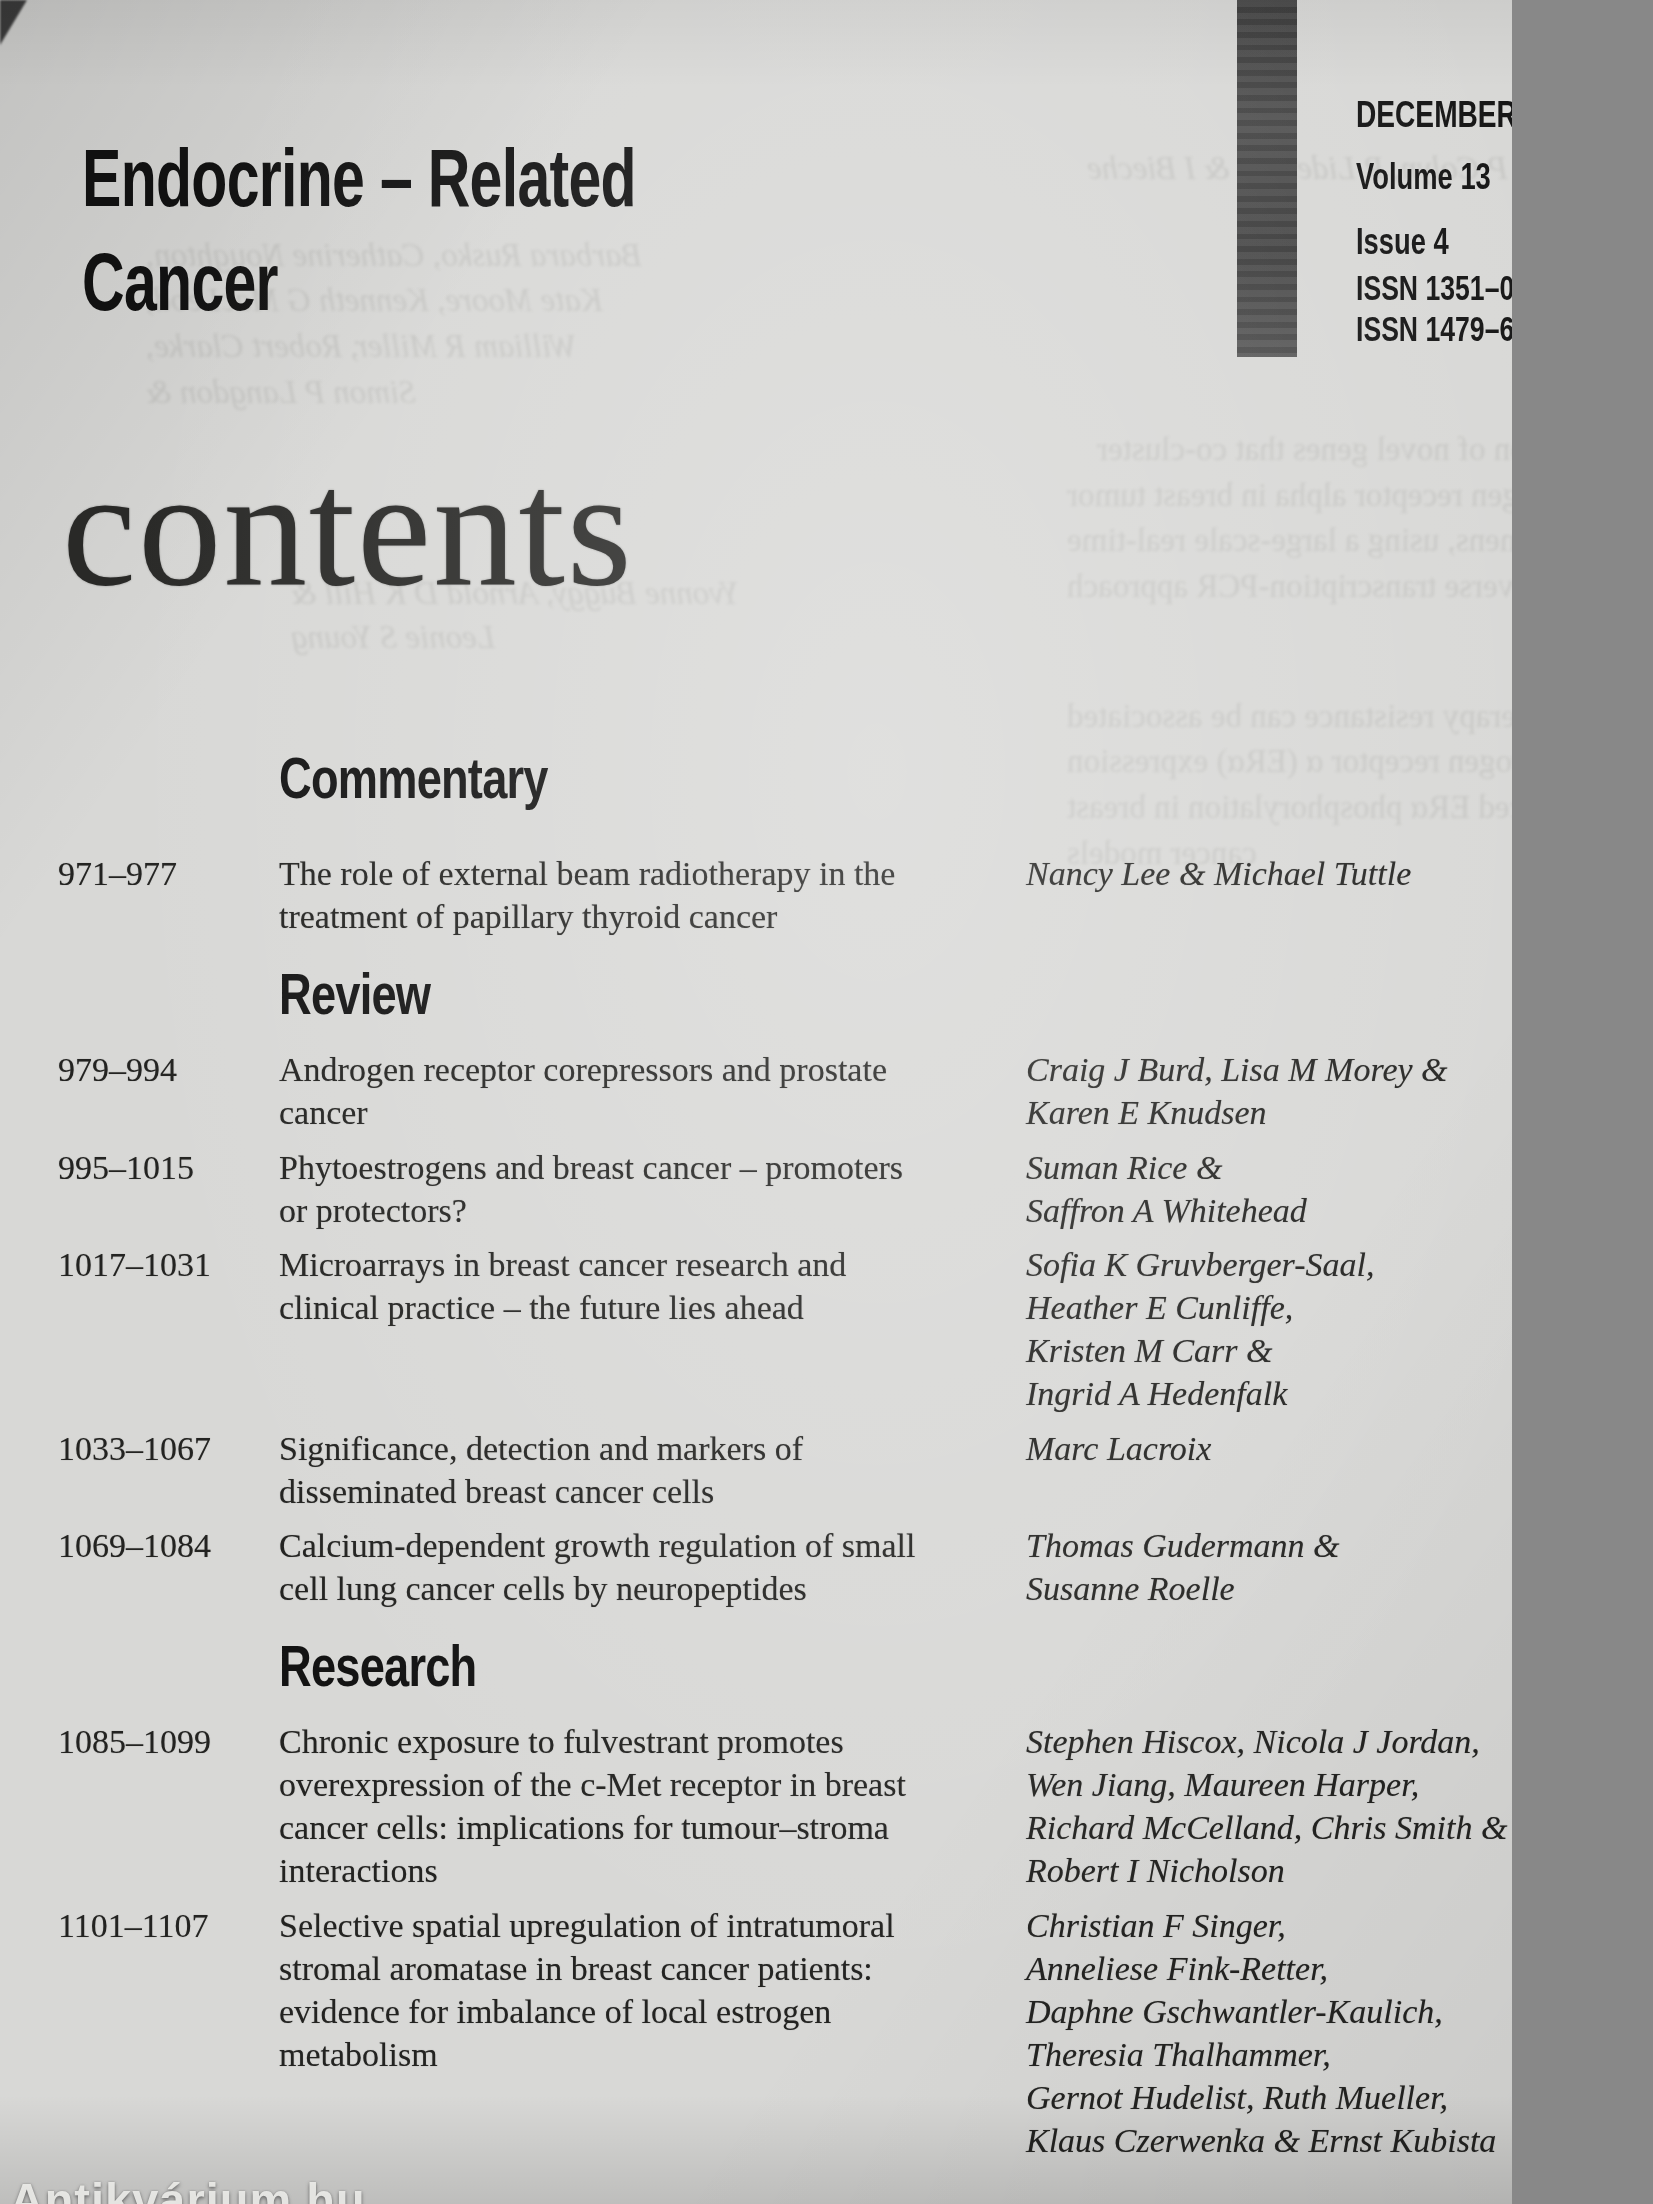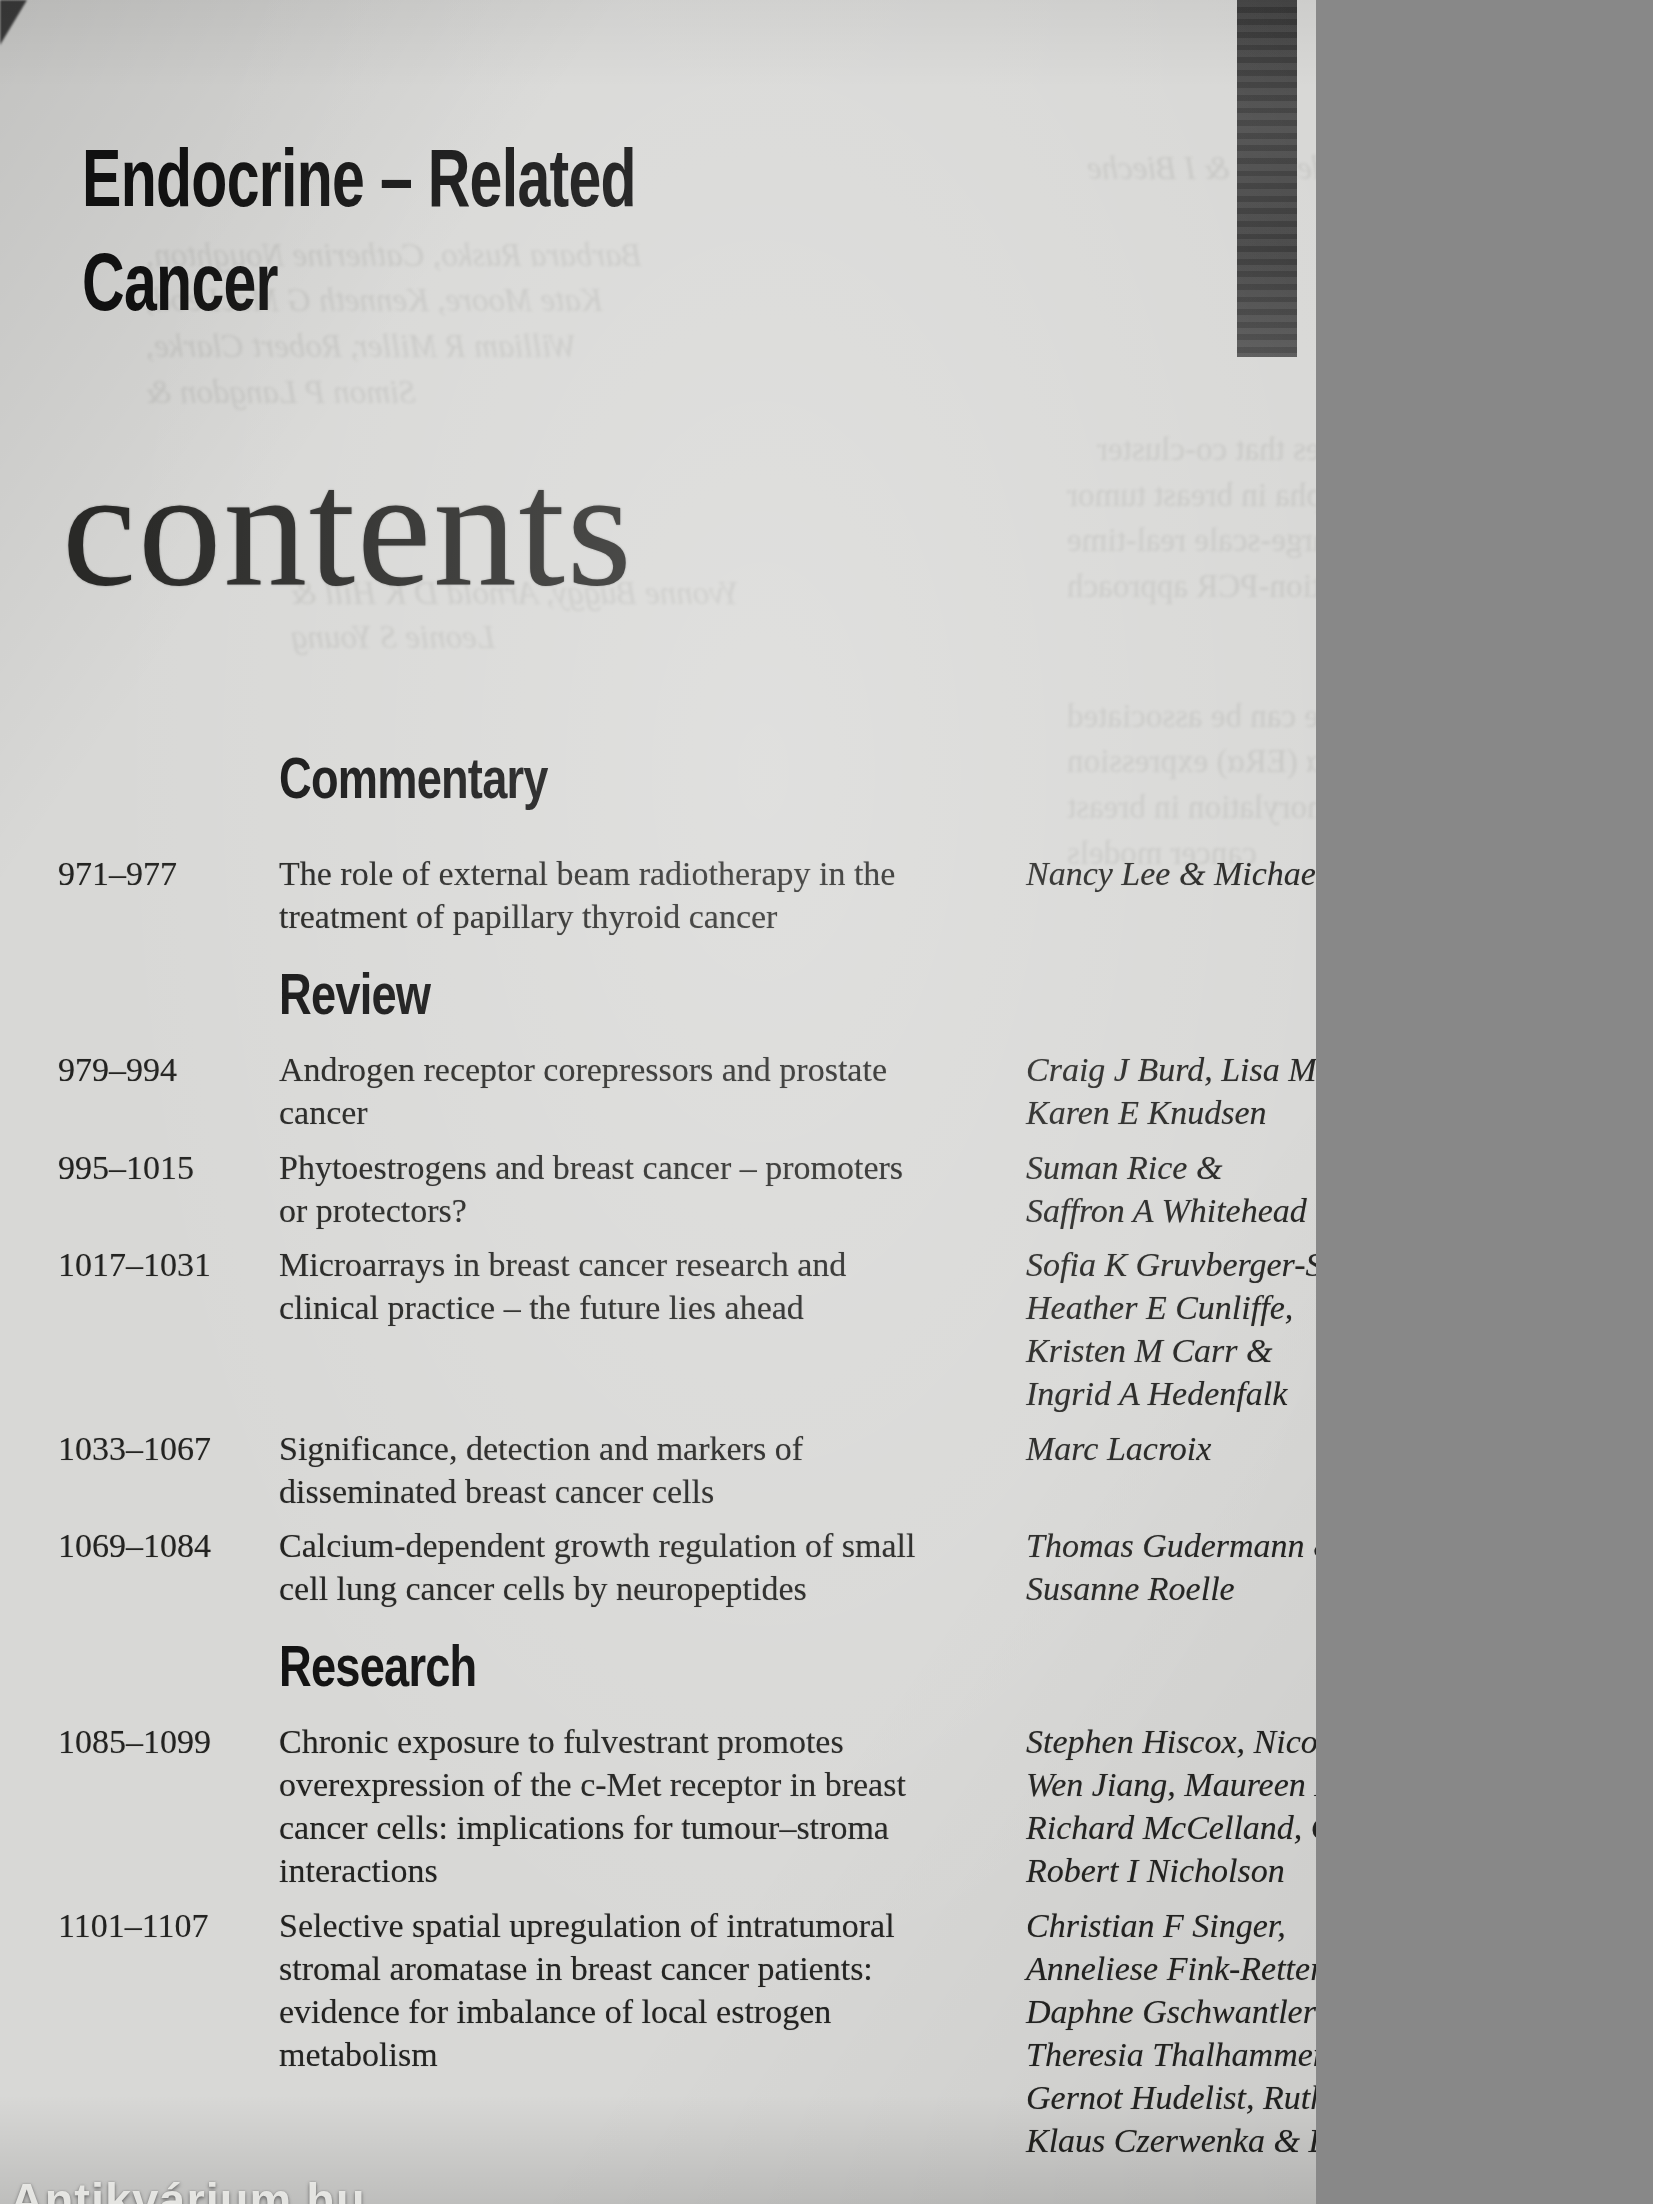--- a/index.html
+++ b/index.html
@@ -1,18 +1,18 @@
 <!DOCTYPE html>
 <html><head>
 <meta charset="utf-8">
 <style>
   html,body{margin:0;padding:0;background:#888;}
   .page{
     position:relative;
-    width:1316px;height:2205px;
+    width:1512px;height:2205px;
     background:#d8d8d6;
     overflow:hidden;
     font-family:"Liberation Serif",serif;
   }
   
   .page::after{
     content:'';position:absolute;inset:0;pointer-events:none;z-index:5;
     background:
       radial-gradient(ellipse at 58% 35%, rgba(255,255,255,0.20), rgba(255,255,255,0) 62%),
       linear-gradient(125deg, rgba(0,0,0,0.10), rgba(0,0,0,0) 22%, rgba(0,0,0,0) 72%, rgba(0,0,0,0.06)),

